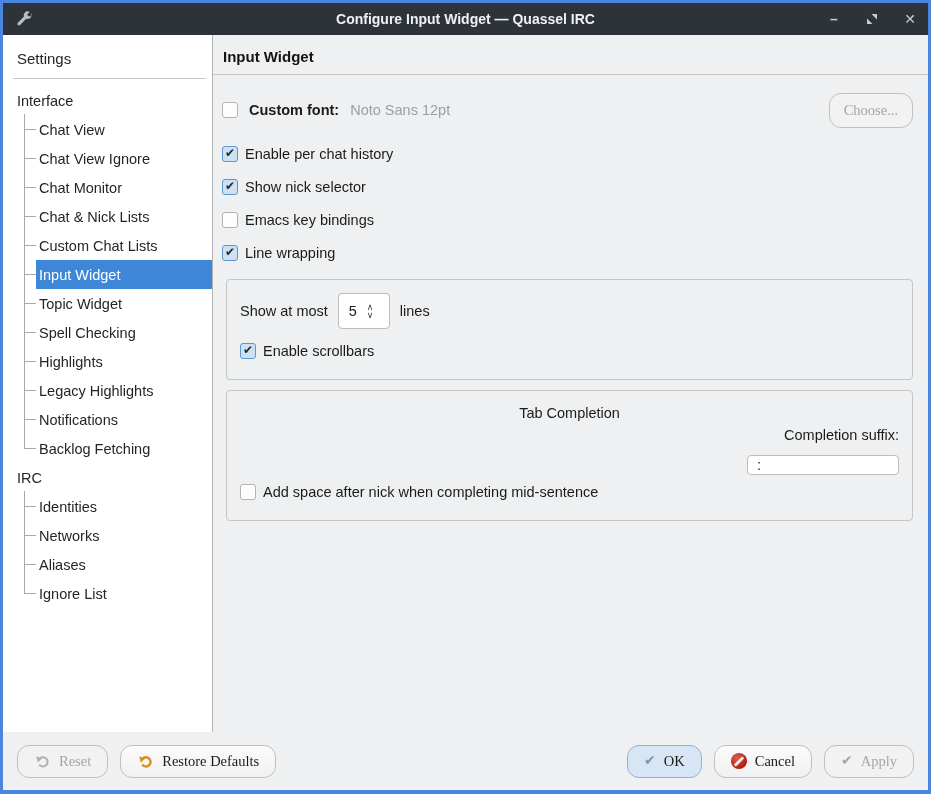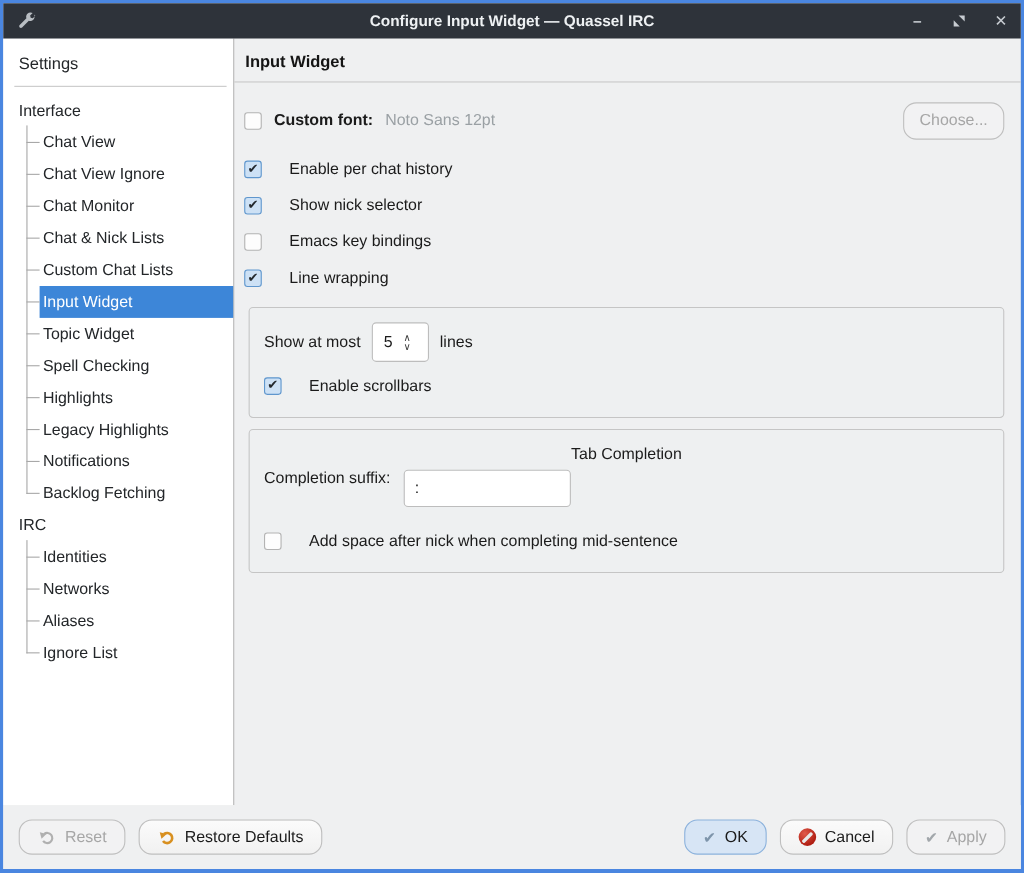--- a/index.html
+++ b/index.html
@@ -24,41 +24,41 @@
   .tree-row::before{content:"";position:absolute;left:21px;top:14px;width:12px;height:1px;background:#a8a8a8;}
   .tree-row .lbl{display:flex;align-items:center;height:100%;margin-left:33px;padding-left:3px;}
   .tree-row.selected .lbl{background:#3d86d8;color:#ffffff;}
   
   .main{flex:1;display:flex;flex-direction:column;min-width:0;}
   .main-title{font-size:15px;font-weight:bold;color:#141414;padding:13px 0 9px 10px;}
   .main-sep{height:1px;background:#c8c8c8;}
   .content{padding:12px 15px 0 9px;}
   .bold{font-weight:bold;}
   .muted{color:#9aa0a4;}
-  .opt-row{display:flex;align-items:center;gap:25px;height:33px;font-size:14.5px;color:#1b1b1b;}
+  .opt-row{display:flex;align-items:center;gap:7px;height:33px;font-size:14.5px;color:#1b1b1b;}
   .fontrow{display:flex;align-items:center;gap:11px;height:46px;font-size:14.5px;color:#1b1b1b;margin-bottom:4px;}
   .fontrow .spacer{flex:1;}
   
   .cb{width:16px;height:16px;border:1px solid #b3b3b3;border-radius:3px;background:#fdfdfd;display:inline-flex;align-items:center;justify-content:center;flex:none;cursor:default;}
   .cb.checked{background:#cde1f5;border-color:#5f96cd;}
   .cb.checked::after{content:"✔";font-size:12px;line-height:1;color:#24292e;margin-top:-1px;}
   
-  .btn{font-family:Liberation Sans, sans-serif;font-size:14.5px;color:#1b1b1b;background:linear-gradient(#fbfbfb,#f1f1f1);border:1px solid #bfbfbf;border-radius:12px;padding:7px 16px;display:inline-flex;align-items:center;gap:8px;cursor:default;}
+  .btn{font-family:Liberation Serif, serif;font-size:14.5px;color:#1b1b1b;background:linear-gradient(#fbfbfb,#f1f1f1);border:1px solid #bfbfbf;border-radius:12px;padding:7px 16px;display:inline-flex;align-items:center;gap:8px;cursor:default;}
   .btn.disabled{color:#a6a6a6;background:#f2f2f3;}
   .btn.choose{padding:8px 14px;}
   
   .groupbox{border:1px solid #c5c5c5;border-radius:4px;background:#eef0f1;margin:10px 0 0 4px;padding:8px 13px 12px 13px;}
   .group-head{display:flex;align-items:center;justify-content:center;gap:10px;height:28px;font-size:14.5px;color:#1b1b1b;}
   .spin-row{display:flex;align-items:center;gap:10px;height:46px;font-size:14.5px;color:#1b1b1b;}
   .spinbox{width:52px;height:36px;background:#ffffff;border:1px solid #bdbdbd;border-radius:4px;display:flex;align-items:center;overflow:hidden;}
   .spinbox input{width:26px;border:0;outline:none;font-family:inherit;font-size:14.5px;padding-left:10px;color:#1b1b1b;background:transparent;}
   .spin-arrows{display:flex;flex-direction:column;align-items:center;justify-content:center;margin-left:2px;color:#3a3a3a;}
   .spin-arrows span{font-size:9px;line-height:8px;cursor:default;}
   .textfield{width:152px;height:34px;background:#ffffff;border:1px solid #bdbdbd;border-radius:4px;font-family:inherit;font-size:14.5px;padding:0 9px;color:#1b1b1b;outline:none;}
-  .suffix-row{display:flex;align-items:flex-start;gap:12px;height:48px;font-size:14.5px;color:#1b1b1b;}
+  .suffix-row{display:flex;align-items:flex-end;gap:12px;height:48px;font-size:14.5px;color:#1b1b1b;flex-direction:column;}
   
   .footer{height:58px;flex:none;display:flex;align-items:center;padding:0 14px;gap:12px;background:#eff0f1;}
   .footer .fspacer{flex:1;}
   .btn.ok{background:#d7e5f5;border-color:#8cb2dc;}
   .check-ic{font-size:14px;line-height:1;}
   .check-ic.okc{color:#7e95ab;}
   .check-ic.applyc{color:#a2a7ab;}
   .cancel-ic{width:16px;height:16px;border-radius:50%;background:radial-gradient(circle at 35% 30%,#e05a4b,#b01e12 70%);position:relative;flex:none;}
   .cancel-ic::after{content:"";position:absolute;left:2px;right:2px;top:6.5px;height:3px;background:#e9e9e9;transform:rotate(-45deg);border-radius:1px;}
   .undo-ic{width:17px;height:15px;flex:none;}

